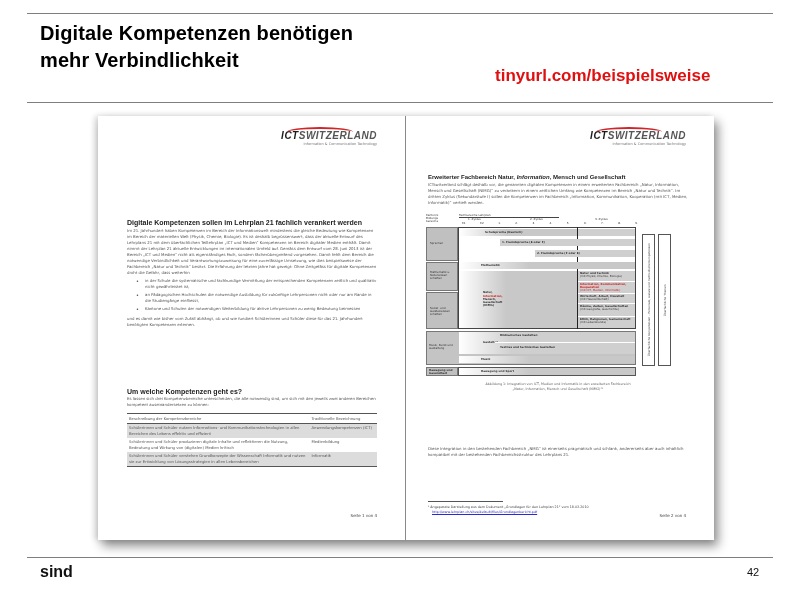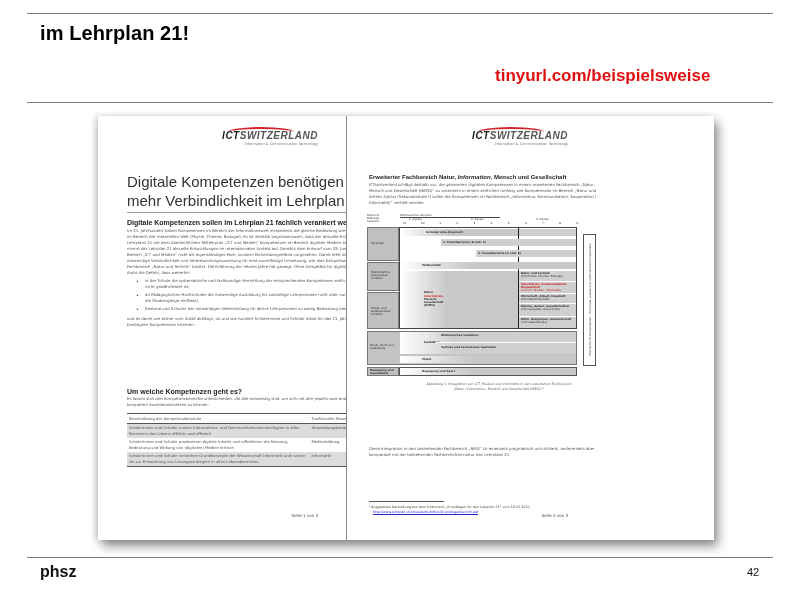--- a/index.html
+++ b/index.html
@@ -13,21 +13,21 @@
 
   .slide-title { position: absolute; left: 40px; top: 20px; font-size: 20px; font-weight: bold; line-height: 27px; color: #000; letter-spacing: 0.1px; }
   .slide-title div { white-space: nowrap; }
   .slide-link { position: absolute; left: 495px; top: 66px; font-size: 17px; font-weight: bold; color: #e01010; }
 
   .footer-logo { position: absolute; left: 40px; top: 563px; font-size: 16px; font-weight: bold; color: #111; }
   .footer-page { position: absolute; left: 747px; top: 566px; font-size: 11px; color: #111; }
 
   
   .spread { position: absolute; left: 98px; top: 116px; width: 616px; height: 424px; display: flex; box-shadow: 4px 6px 10px rgba(0,0,0,0.45), -3px 0 6px rgba(0,0,0,0.15); background: #fff; }
-  .page { position: relative; width: 249px; height: 424px; background: #fff; overflow: hidden; font-family: "DejaVu Sans", sans-serif; color: #333; }
+  .page { position: relative; width: 308px; height: 424px; background: #fff; overflow: hidden; font-family: "DejaVu Sans", sans-serif; color: #333; }
   .page.left { border-right: 1px solid #8a8a8a; }
 
   .logo { position: absolute; right: 28px; top: 14px; text-align: right; }
   .logo .arc { position: absolute; left: 6px; top: -3px; width: 66px; height: 10px; border-top: 2px solid #d0262a; border-radius: 50% 50% 0 0; }
   .logo .name { font-family: "Liberation Sans", sans-serif; font-size: 10px; font-weight: bold; font-style: italic; color: #555; letter-spacing: 0.5px; }
   .logo .name b { color: #1b1b1b; }
   .logo .sub { font-size: 3.5px; color: #777; margin-top: 1px; }
 
   .doc-title { position: absolute; left: 29px; top: 56px; width: 250px; font-family: "Liberation Sans", sans-serif; font-size: 15px; line-height: 19px; color: #333; border-bottom: 1px solid #999; padding-bottom: 2px; }
   .h2 { font-family: "Liberation Sans", sans-serif; font-weight: bold; font-size: 7px; color: #222; }
@@ -63,34 +63,34 @@
   .r-sec2 { position: absolute; left: 22px; top: 330px; width: 260px; }
   .fn-rule { position: absolute; left: 22px; top: 385px; width: 75px; height: 0.5px; background: #555; }
   .footnote { position: absolute; left: 22px; top: 389px; width: 270px; font-size: 3.3px; line-height: 5px; color: #444; }
   .footnote .url { color: #2a2ad0; text-decoration: underline; margin-left: 4px; }
 </style>
 </head>
 <body>
 
 <div class="rule top"></div>
 <div class="slide-title">
-  <div>im Lehrplan 21!</div>
+  <div>Digitale Kompetenzen  benötigen</div>
+  <div>mehr Verbindlichkeit</div>
 </div>
 <div class="slide-link">tinyurl.com/beispielsweise</div>
 <div class="rule mid"></div>
 
 <div class="spread">
 
   <div class="page left">
     <div class="logo">
       <div class="arc"></div>
       <div class="name"><b>ICT</b><span>SWITZERLAND</span></div>
       <div class="sub">Information &amp; Communication Technology</div>
     </div>
-    <div class="doc-title">Digitale Kompetenzen benötigen mehr Verbindlichkeit im Lehrplan 21!</div>
 
     <div class="l-sec1">
       <div class="h2">Digitale Kompetenzen sollen im Lehrplan 21 fachlich verankert werden</div>
       <div class="p" style="margin-top:2px">Im 21. Jahrhundert haben Kompetenzen im Bereich der Informationswelt mindestens die gleiche Bedeutung wie Kompetenzen im Bereich der materiellen Welt (Physik, Chemie, Biologie). Es ist deshalb begrüssenswert, dass der aktuelle Entwurf des Lehrplans 21 mit dem überfachlichen Teillehrplan „ICT und Medien“ Kompetenzen im Bereich digitaler Medien enthält. Damit nimmt der Lehrplan 21 aktuelle Entwicklungen im internationalen Umfeld auf. Gemäss dem Entwurf vom 28. Juni 2013 ist der Bereich „ICT und Medien“ nicht als eigenständiges Fach, sondern fächerübergreifend vorgesehen. Damit fehlt dem Bereich die notwendige Verbindlichkeit und Verantwortungszuweisung für eine zuverlässige Umsetzung, wie dies beispielsweise der Fachbereich „Natur und Technik“ besitzt. Die Erfahrung der letzten Jahre hat gezeigt: Ohne Zeitgefäss für digitale Kompetenzen droht die Gefahr, dass weiterhin</div>
       <div class="bul">in der Schule die systematische und fachkundige Vermittlung der entsprechenden Kompetenzen zeitlich und qualitativ nicht gewährleistet ist,</div>
       <div class="bul">an Pädagogischen Hochschulen die notwendige Ausbildung für zukünftige Lehrpersonen nicht oder nur am Rande in die Studiengänge einfliesst,</div>
       <div class="bul">Kantone und Schulen der notwendigen Weiterbildung für aktive Lehrpersonen zu wenig Bedeutung beimessen</div>
       <div class="p" style="margin-top:4px">und es damit wie bisher vom Zufall abhängt, ob und wie fundiert Schülerinnen und Schüler diese für das 21. Jahrhundert benötigten Kompetenzen erlernen.</div>
     </div>
 
@@ -246,14 +246,14 @@
     <div class="fn-rule"></div>
     <div class="footnote">
       <div>¹ Angepasste Darstellung aus dem Dokument „Grundlagen für den Lehrplan 21“ vom 18.03.2010</div>
       <div class="url">http://www.lehrplan.ch/sites/default/files/Grundlagenbericht.pdf</div>
     </div>
     <div class="pagenum">Seite 2 von 4</div>
   </div>
 </div>
 
 <div class="rule bottom"></div>
-<div class="footer-logo">phsz</div>
+<div class="footer-logo">sind</div>
 <div class="footer-page">42</div>
 
 </body></html>

